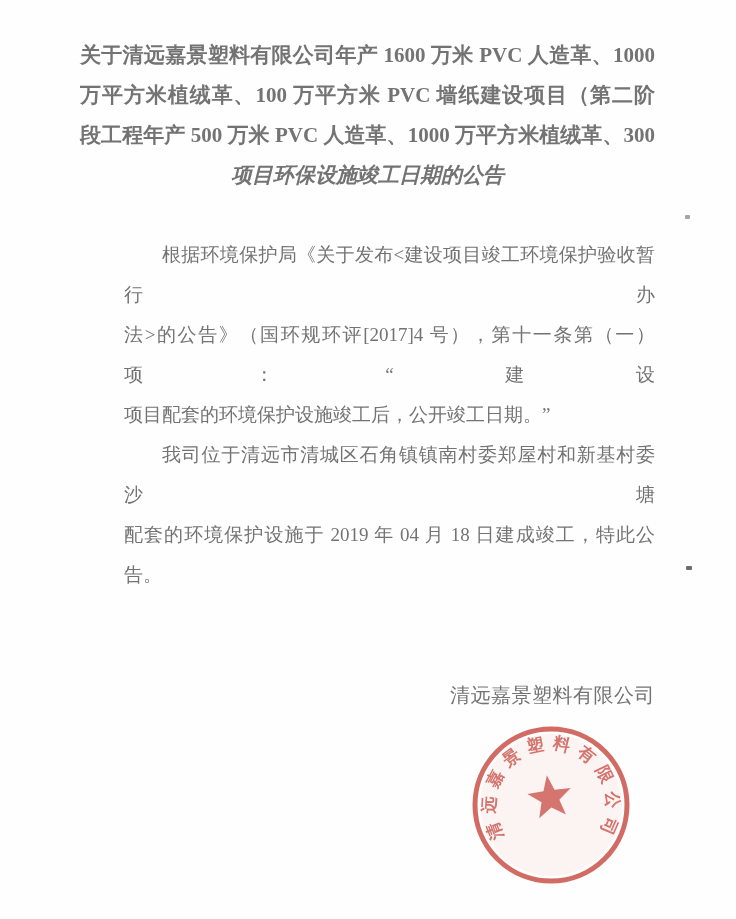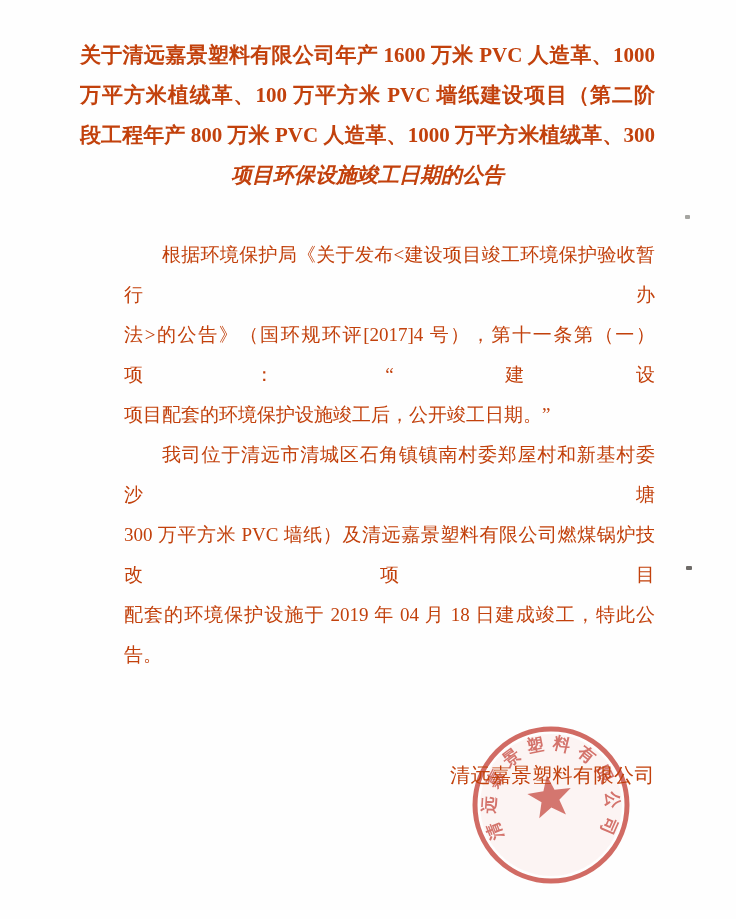--- a/index.html
+++ b/index.html
@@ -1,21 +1,21 @@
 <!DOCTYPE html>
 <html><head>
 <meta charset="utf-8">
 <style>
   html, body { margin: 0; padding: 0; }
   .page {
     position: relative;
     width: 736px;
     height: 919px;
     background: #fefefe;
-    color: #c2410c;
+    color: #737373;
     font-family: "Liberation Serif", "DejaVu Serif", serif;
     overflow: hidden;
     box-sizing: border-box;
   }
   .content {
     position: relative;
     padding: 35px 81px 0 80px;
     z-index: 2;
   }
   .title-line {
@@ -86,35 +86,34 @@
 </style>
 </head>
 <body>
 
 <div class="page">
   <div class="content">
 
     <div>
       <div class="title-line">关于清远嘉景塑料有限公司年产 1600 万米 PVC 人造革、1000</div>
       <div class="title-line">万平方米植绒革、100 万平方米 PVC 墙纸建设项目（第二阶</div>
-      <div class="title-line">段工程年产 800 万米 PVC 人造革、1000 万平方米植绒革、300</div>
+      <div class="title-line">段工程年产 500 万米 PVC 人造革、1000 万平方米植绒革、300</div>
       <div class="title-line centered">项目环保设施竣工日期的公告</div>
     </div>
 
     <div class="spacer-line"></div>
 
     <div>
       <div class="body-line first">根据环境保护局《关于发布&lt;建设项目竣工环境保护验收暂行办</div>
       <div class="body-line">法&gt;的公告》（国环规环评[2017]4 号），第十一条第（一）项：“建设</div>
       <div class="body-line end">项目配套的环境保护设施竣工后，公开竣工日期。”</div>
     </div>
 
     <div>
       <div class="body-line first">我司位于清远市清城区石角镇镇南村委郑屋村和新基村委沙塘</div>
-      <div class="body-line">300 万平方米 PVC 墙纸）及清远嘉景塑料有限公司燃煤锅炉技改项目</div>
       <div class="body-line end">配套的环境保护设施于 2019 年 04 月 18 日建成竣工，特此公告。</div>
     </div>
 
 
     <div class="signature-line">清远嘉景塑料有限公司</div>
   </div>
 
   <svg class="seal" viewBox="-86 -86 172 172" xmlns="http://www.w3.org/2000/svg">
     <circle cx="0" cy="0" r="71" fill="#e8746a" opacity="0.08"></circle>
     <circle cx="0" cy="0" r="76" fill="none" stroke-width="5" opacity="0.88" stroke="#c23a30"></circle>

